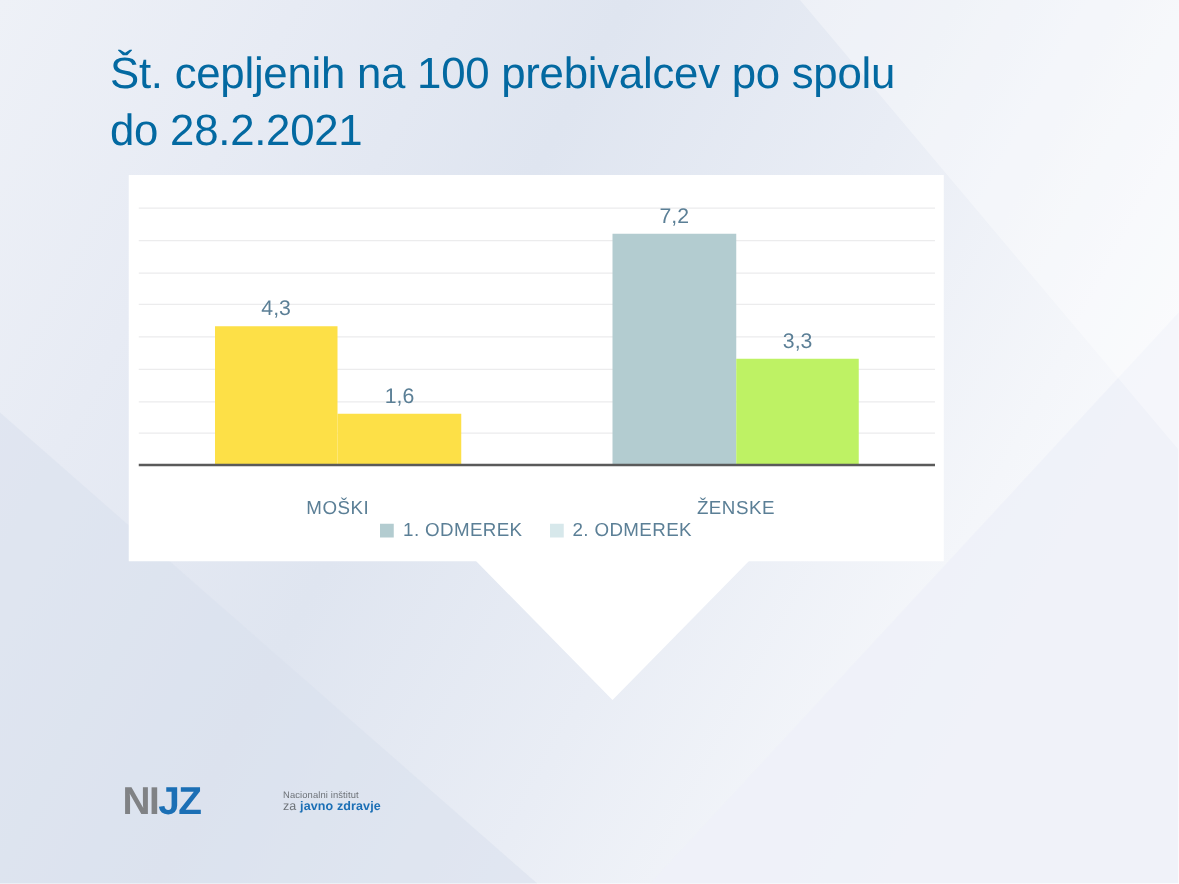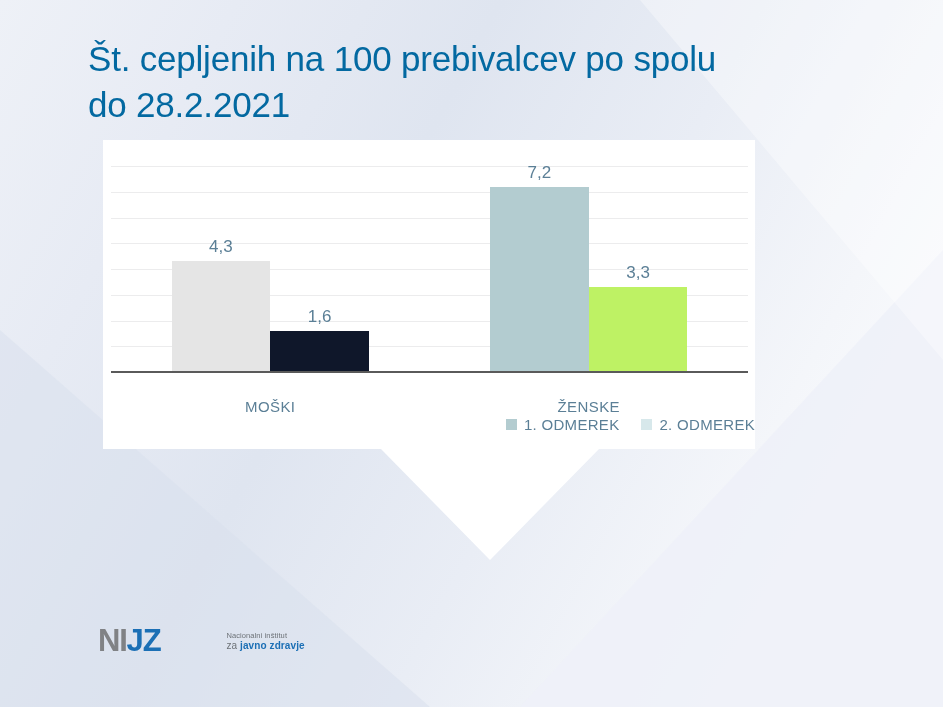--- a/index.html
+++ b/index.html
@@ -168,21 +168,21 @@
     color: #5b7f96;
     letter-spacing: .4px;
   }
 
   .legend {
     position: absolute;
     left: 0;
     top: 276px;
     width: 652px;
     display: flex;
-    justify-content: flex-end;
+    justify-content: center;
     align-items: center;
     gap: 22px;
   }
   .legend-item {
     display: flex;
     align-items: center;
     gap: 7px;
     font-size: 15px;
     color: #5b7f96;
     letter-spacing: .3px;
@@ -253,26 +253,26 @@
           <div class="gridline" style="top: 25%; background: rgb(236, 236, 237);"></div>
           <div class="gridline" style="top: 37.5%; background: rgb(236, 236, 237);"></div>
           <div class="gridline" style="top: 50%; background: rgb(236, 236, 237);"></div>
           <div class="gridline" style="top: 62.5%; background: rgb(236, 236, 237);"></div>
           <div class="gridline" style="top: 75%; background: rgb(236, 236, 237);"></div>
           <div class="gridline" style="top: 87.5%; background: rgb(236, 236, 237);"></div>
         </div>
       <div class="bars">
           <div class="group" style="flex: 1 1 0%;">
             <div class="bar-wrap" style="width: 31%;">
-              <div class="bar" style="height: 53.75%; background: #e5e5e5;">
+              <div class="bar" style="height: 53.75%; background: #fde047;">
                 <span class="bar-label" style="color: rgb(91, 127, 150);">4,3</span>
               </div>
             </div>
             <div class="bar-wrap" style="width: 31%;">
-              <div class="bar" style="height: 20%; background: #0f172a;">
+              <div class="bar" style="height: 20%; background: #fde047;">
                 <span class="bar-label" style="color: rgb(91, 127, 150);">1,6</span>
               </div>
             </div>
           </div>
           <div class="group" style="flex: 1 1 0%;">
             <div class="bar-wrap" style="width: 31%; border-radius: 31px;">
               <div class="bar" style="height: 90%; background: rgb(179, 204, 208);">
                 <span class="bar-label" style="color: rgb(91, 127, 150);">7,2</span>
               </div>
             </div>

